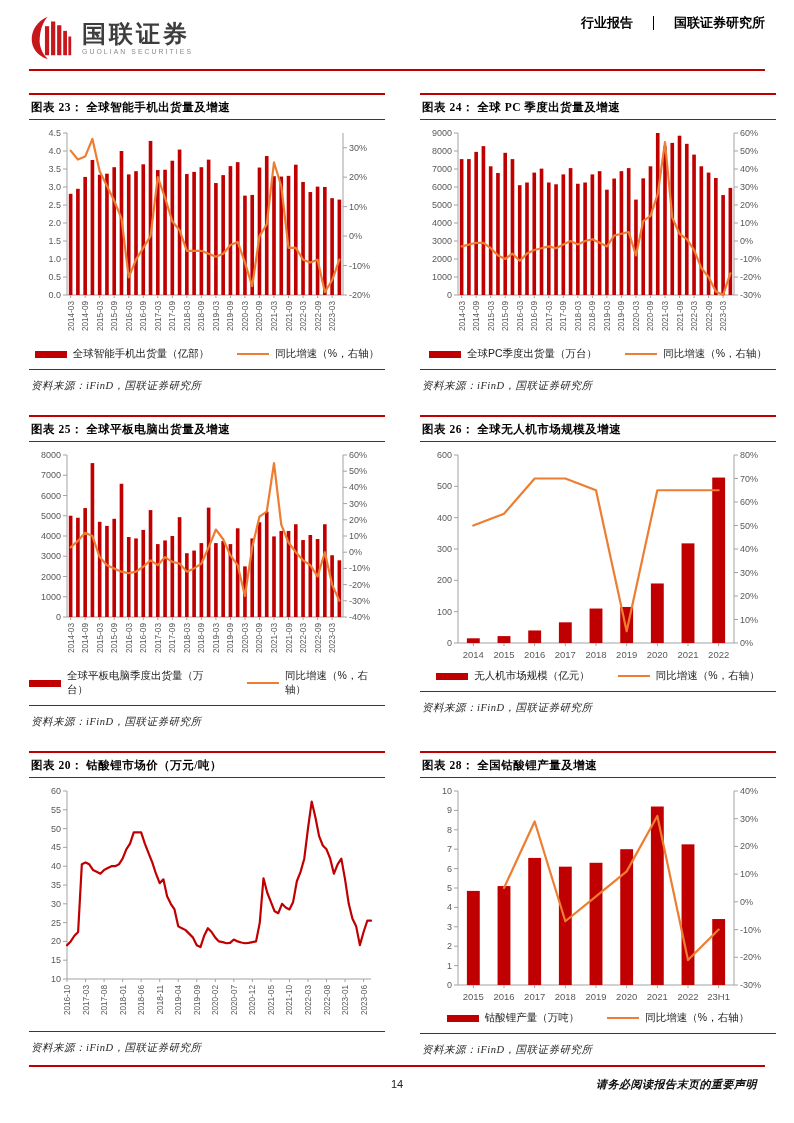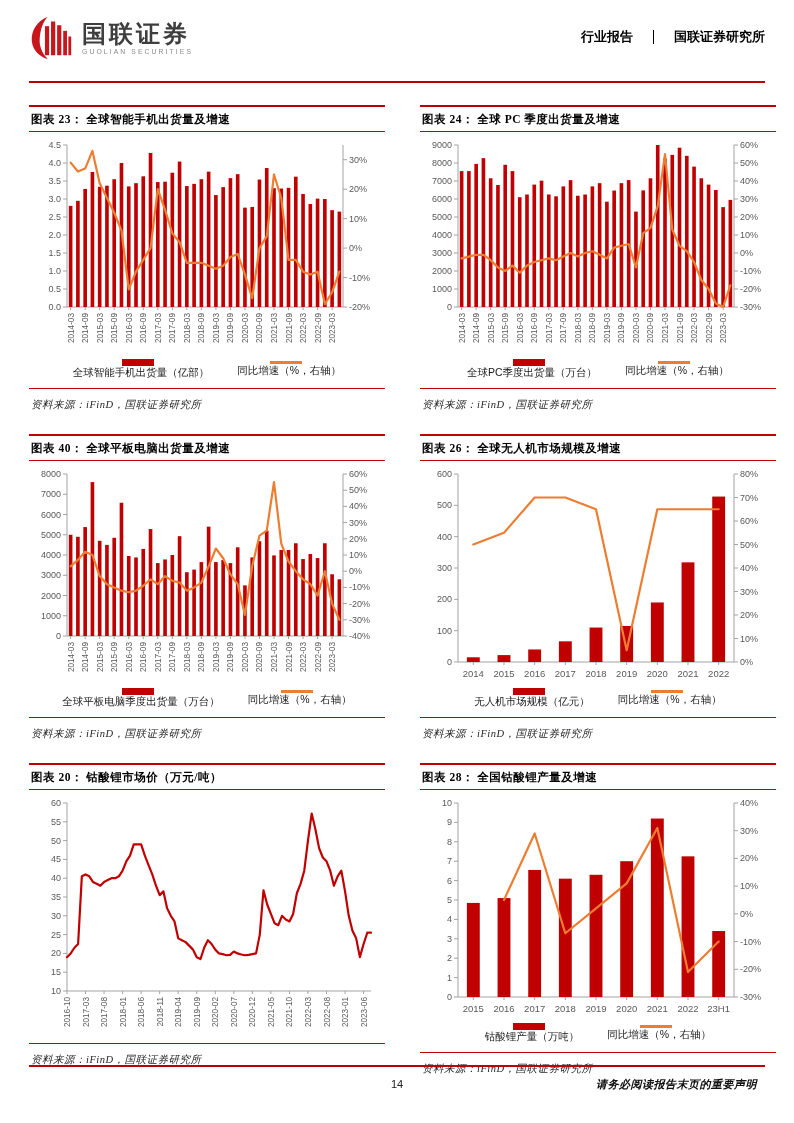--- a/index.html
+++ b/index.html
@@ -1,40 +1,40 @@
 <!DOCTYPE html>
 <html><head>
 <meta charset="utf-8">
 <style>
   html,body{margin:0;padding:0;background:#e8e8e8;}
   .page{width:794px;height:1123px;margin:0 auto;background:#fff;position:relative;
         font-family:"Liberation Sans",sans-serif;overflow:hidden;}
   .content{padding:0 29px;}
   
-  .hdr{display:flex;justify-content:space-between;align-items:center;
-       padding:14px 0 18px;border-bottom:2.5px solid #C00000;}
+  .hdr{display:flex;justify-content:space-between;align-items:flex-start;
+       padding:14px 0 6px;border-bottom:2.5px solid #C00000;}
   .brand{display:flex;align-items:center;gap:8px;}
   .brand-txt{display:flex;flex-direction:column;line-height:1;}
   .brand-cn{font-family:"Liberation Serif",serif;font-weight:bold;font-size:24px;
             color:#3d3d3d;letter-spacing:3px;}
   .brand-en{font-size:6.8px;color:#8a8a8a;letter-spacing:2.1px;margin-top:3px;}
   .hdr-right{font-family:"Liberation Serif",serif;font-weight:bold;font-size:13px;color:#000;
              display:flex;align-items:center;gap:20px;padding-bottom:4px;}
   .hdr-right .sep{width:1px;height:14px;background:#000;display:inline-block;}
   
   .fig-grid{display:grid;grid-template-columns:1fr 1fr;column-gap:35px;margin-top:22px;}
   .figure{margin-bottom:22px;}
   .fig-box{border-top:2px solid #C00000;border-bottom:1.5px solid #C00000;}
   .fig-title{font-family:"Liberation Serif",serif;font-weight:bold;font-size:11.5px;color:#000;
              padding:5px 2px 4px;border-bottom:1.5px solid #C00000;letter-spacing:0.5px;}
   .fig-chart{padding-top:5px;}
   svg text{font-family:"Liberation Sans",sans-serif;}
   .legend{display:flex;justify-content:center;align-items:center;gap:28px;
           padding:0 0 8px;font-size:10.5px;color:#1a1a1a;}
-  .lg-item{display:flex;align-items:center;flex-direction:column;}
+  .lg-item{display:flex;align-items:center;}
   .sw-bar{width:32px;height:7px;background:#C00000;margin-right:6px;flex:none;}
   .sw-line{width:32px;height:2.5px;background:#ED7D31;margin-right:6px;flex:none;}
   .fig-source{font-family:"Liberation Serif",serif;font-style:italic;font-size:10.5px;
               color:#262626;padding:9px 2px 0;letter-spacing:0.5px;}
   
   .footer{position:absolute;left:0;right:0;bottom:26px;}
   .footer-line{margin:0 29px;border-top:2.5px solid #C00000;}
   .footer-row{position:relative;height:26px;margin:2px 29px;}
   .page-num{position:absolute;left:0;right:0;text-align:center;top:9px;font-size:11px;color:#222;}
   .disclaimer{position:absolute;right:8px;top:8px;font-family:"Liberation Serif",serif;
@@ -339,21 +339,21 @@
                 <span class="sw-line"></span>
                 <span>同比增速（%，右轴）</span>
               </span>
           </div>
         </div>
         <div class="fig-source">资料来源：iFinD，国联证券研究所</div>
       </div>
 
       <div class="figure">
         <div class="fig-box">
-          <div class="fig-title">图表 40： 全球平板电脑出货量及增速</div>
+          <div class="fig-title">图表 25： 全球平板电脑出货量及增速</div>
           <div class="fig-chart"><svg id="chart2" width="356" height="218">
                 <line x1="38" y1="8" x2="38" y2="170" stroke="#a3a3a3"></line>
                 <line x1="38" y1="170" x2="314" y2="170" stroke="#a3a3a3"></line>
                 <line x1="314" y1="8" x2="314" y2="170" stroke="#a3a3a3"></line>
                 <line x1="34" y1="170" x2="38" y2="170" stroke="#a3a3a3"></line>
                 <text x="32" y="173" text-anchor="end" font-size="9" fill="#595959">0</text>
                 <line x1="34" y1="149.75" x2="38" y2="149.75" stroke="#a3a3a3"></line>
                 <text x="32" y="152.75" text-anchor="end" font-size="9" fill="#595959">1000</text>
                 <line x1="34" y1="129.5" x2="38" y2="129.5" stroke="#a3a3a3"></line>
                 <text x="32" y="132.5" text-anchor="end" font-size="9" fill="#595959">2000</text>

